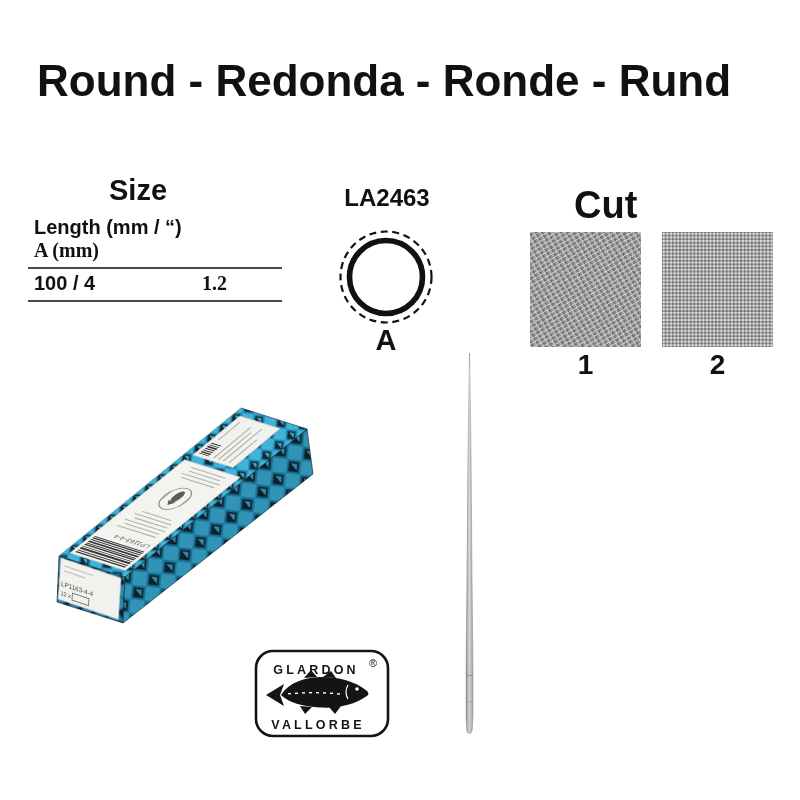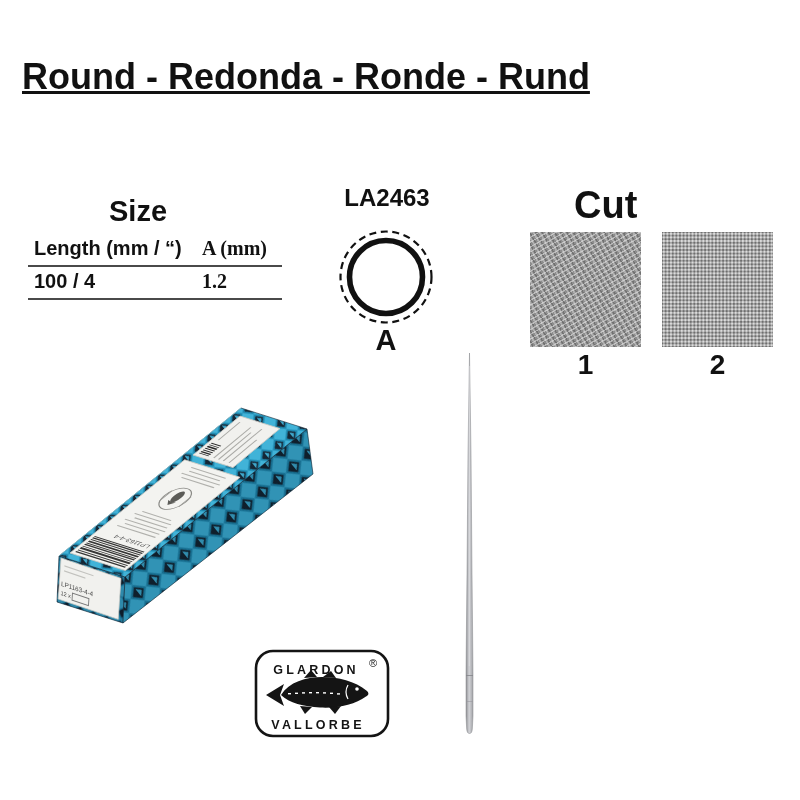--- a/index.html
+++ b/index.html
@@ -2,28 +2,28 @@
 <html><head>
 <meta charset="utf-8">
 <style>
   html,body{margin:0;padding:0;}
   body{
     width:800px;height:800px;background:#ffffff;position:relative;overflow:hidden;
     font-family:"Liberation Sans","DejaVu Sans",sans-serif;color:#111;
   }
   .abs{position:absolute;}
   
-  .page-title{left:22px;top:56px;font-size:36px;font-weight:bold;letter-spacing:0px;white-space:nowrap;text-decoration:underline;}
-  
-  .size-block{left:28px;top:195px;width:254px;}
+  .page-title{left:37px;top:56px;font-size:44px;font-weight:bold;letter-spacing:0px;white-space:nowrap;}
+  
+  .size-block{left:28px;top:174px;width:254px;}
   .size-heading{font-size:29px;font-weight:bold;text-align:center;width:220px;margin:0 0 6px 0;}
   .srow{display:flex;align-items:baseline;padding:3px 0 5px 6px;}
   .srow .c1{width:168px;}
   .srow .c2{flex:1;font-family:Liberation Serif, serif;}
-  .shead{font-size:20px;font-weight:bold;border-bottom:2px solid #4a4a4a;}
+  .shead{font-size:20px;font-weight:bold;border-bottom:2px solid #4a4a4a;flex-direction:column;}
   .sdata{font-size:20px;font-weight:bold;border-bottom:2px solid #4a4a4a;}
   
   .product-code{left:310px;top:184px;width:154px;text-align:center;font-size:24px;font-weight:bold;}
   .profile-svg{left:334px;top:226px;}
   .dim-label{left:336px;top:324px;width:100px;text-align:center;font-size:29px;font-weight:bold;}
   
   .cut-heading{left:574px;top:184px;width:152px;text-align:left;font-size:38px;font-weight:bold;}
   .cut-sq{width:111px;height:115px;top:232px;}
   .cut1{left:530px;
     background-color:#8d8d8d;

